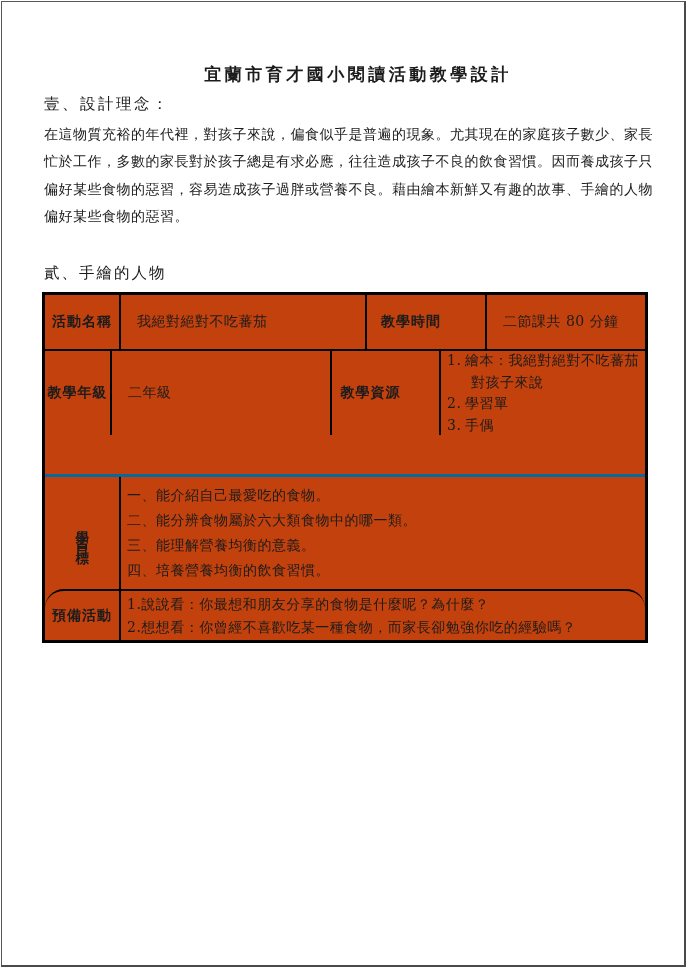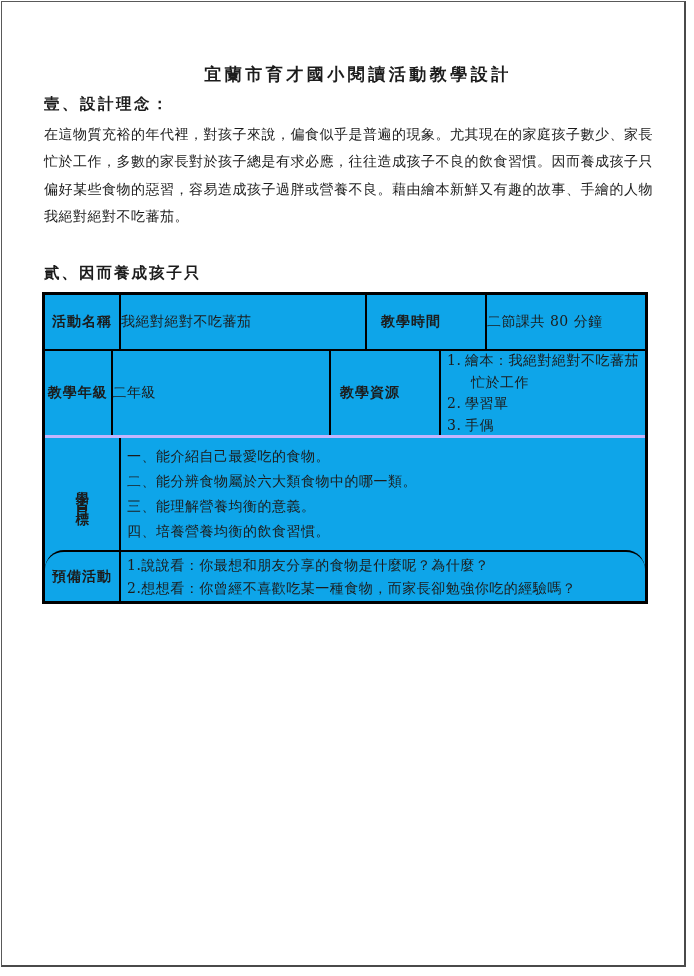--- a/index.html
+++ b/index.html
@@ -11,56 +11,56 @@
   .page-border{
     position:absolute;left:1px;top:1px;width:685px;height:966px;
     border:1px solid #595959;border-right:2px solid #4a4a4a;border-bottom:2px solid #4a4a4a;
     box-sizing:border-box;pointer-events:none;
   }
   .doc-title{
     position:absolute;left:0;top:63px;width:694px;text-align:center;
     font-size:17px;font-weight:bold;letter-spacing:3.5px;padding-left:11px;
   }
   .sec-heading{
-    position:absolute;left:44px;font-size:15.5px;font-weight:bold;letter-spacing:2.5px;
+    position:absolute;left:44px;font-size:15.5px;font-weight:normal;letter-spacing:2.5px;
   }
   .h1{top:94px;}
   .h2{top:263px;letter-spacing:2px;}
   .para{
     position:absolute;left:44px;top:121px;width:608px;font-size:14px;
   }
   .pline{
     height:27.4px;line-height:27.4px;letter-spacing:0.5px;
     text-align:justify;text-align-last:justify;white-space:nowrap;
   }
   .pline.last{text-align-last:left;}
   .lesson-table{
     position:absolute;left:42px;top:292px;width:606px;
-    border:3px solid #000;box-sizing:border-box;background:#0ea5e9;
+    border:3px solid #000;box-sizing:border-box;background:#c2410c;
   }
   .trow{display:flex;border-top:2px solid #000;}
   .trow.first{border-top:none;}
-  .trow.thick-top{border-top:3px solid #c4b5fd;}
+  .trow.thick-top{border-top:3px solid #0369a1;margin-top:39px;}
   .cell{border-left:2px solid #000;box-sizing:border-box;}
   .cell.first{border-left:none;}
   .c1{width:74px;}
   .c2{width:246px;}
   .c3{width:90px;}
   .c4{flex:1;margin-left:30px;}
   .cspan{flex:1;}
   .r1{height:54px;}
   .r2{height:84px;}
   .r3{height:112px;}
   .r4{height:49px;border-radius:19px;}
   .label-cell{
     display:flex;align-items:center;justify-content:center;
     font-weight:bold;font-size:14px;letter-spacing:1px;text-align:center;
   }
   .value-cell{
-    display:flex;align-items:center;padding:3px 0;font-size:14px;letter-spacing:0.5px;
+    display:flex;align-items:center;padding:3px 16px;font-size:14px;letter-spacing:0.5px;
   }
   .value-col{
     display:flex;flex-direction:column;justify-content:center;
     padding:3px 6px;font-size:14px;letter-spacing:0.5px;
   }
   .res-line{line-height:21.5px;white-space:nowrap;}
   .res-num{display:inline-block;width:18px;}
   .res-indent{padding-left:24px;}
   .goal-line{line-height:25px;white-space:nowrap;}
   .prep-line{line-height:22.5px;white-space:nowrap;}
@@ -75,41 +75,41 @@
 <div class="page-border"></div>
 
 <div class="doc-title">宜蘭市育才國小閱讀活動教學設計</div>
 
 <div class="sec-heading h1">壹、設計理念：</div>
 
 <div class="para">
   <div class="pline">在這物質充裕的年代裡，對孩子來說，偏食似乎是普遍的現象。尤其現在的家庭孩子數少、家長</div>
   <div class="pline">忙於工作，多數的家長對於孩子總是有求必應，往往造成孩子不良的飲食習慣。因而養成孩子只</div>
   <div class="pline">偏好某些食物的惡習，容易造成孩子過胖或營養不良。藉由繪本新鮮又有趣的故事、手繪的人物</div>
-  <div class="pline last">我絕對絕對不吃蕃茄。</div>
+  <div class="pline last">偏好某些食物的惡習。</div>
 </div>
 
-<div class="sec-heading h2">貳、因而養成孩子只</div>
+<div class="sec-heading h2">貳、手繪的人物</div>
 
 <div class="lesson-table">
 
   <div class="trow first r1">
     <div class="cell first c1 label-cell">活動名稱</div>
     <div class="cell c2 value-cell">我絕對絕對不吃蕃茄</div>
     <div class="cell c3 label-cell">教學時間</div>
     <div class="cell c4 value-cell">二節課共 80 分鐘</div>
   </div>
 
   <div class="trow r2">
     <div class="cell first c1 label-cell">教學年級</div>
     <div class="cell c2 value-cell">二年級</div>
     <div class="cell c3 label-cell">教學資源</div>
     <div class="cell c4 value-col">
       <div class="res-line"><span class="res-num">1.</span><span>繪本：我絕對絕對不吃蕃茄</span></div>
-      <div class="res-line res-indent"><span>忙於工作</span></div>
+      <div class="res-line res-indent"><span>對孩子來說</span></div>
       <div class="res-line"><span class="res-num">2.</span><span>學習單</span></div>
       <div class="res-line"><span class="res-num">3.</span><span>手偶</span></div>
     </div>
   </div>
 
   <div class="trow thick-top r3">
     <div class="cell first c1 label-cell">
       <span class="vertical-label">學習目標</span>
     </div>
     <div class="cell cspan value-col">

